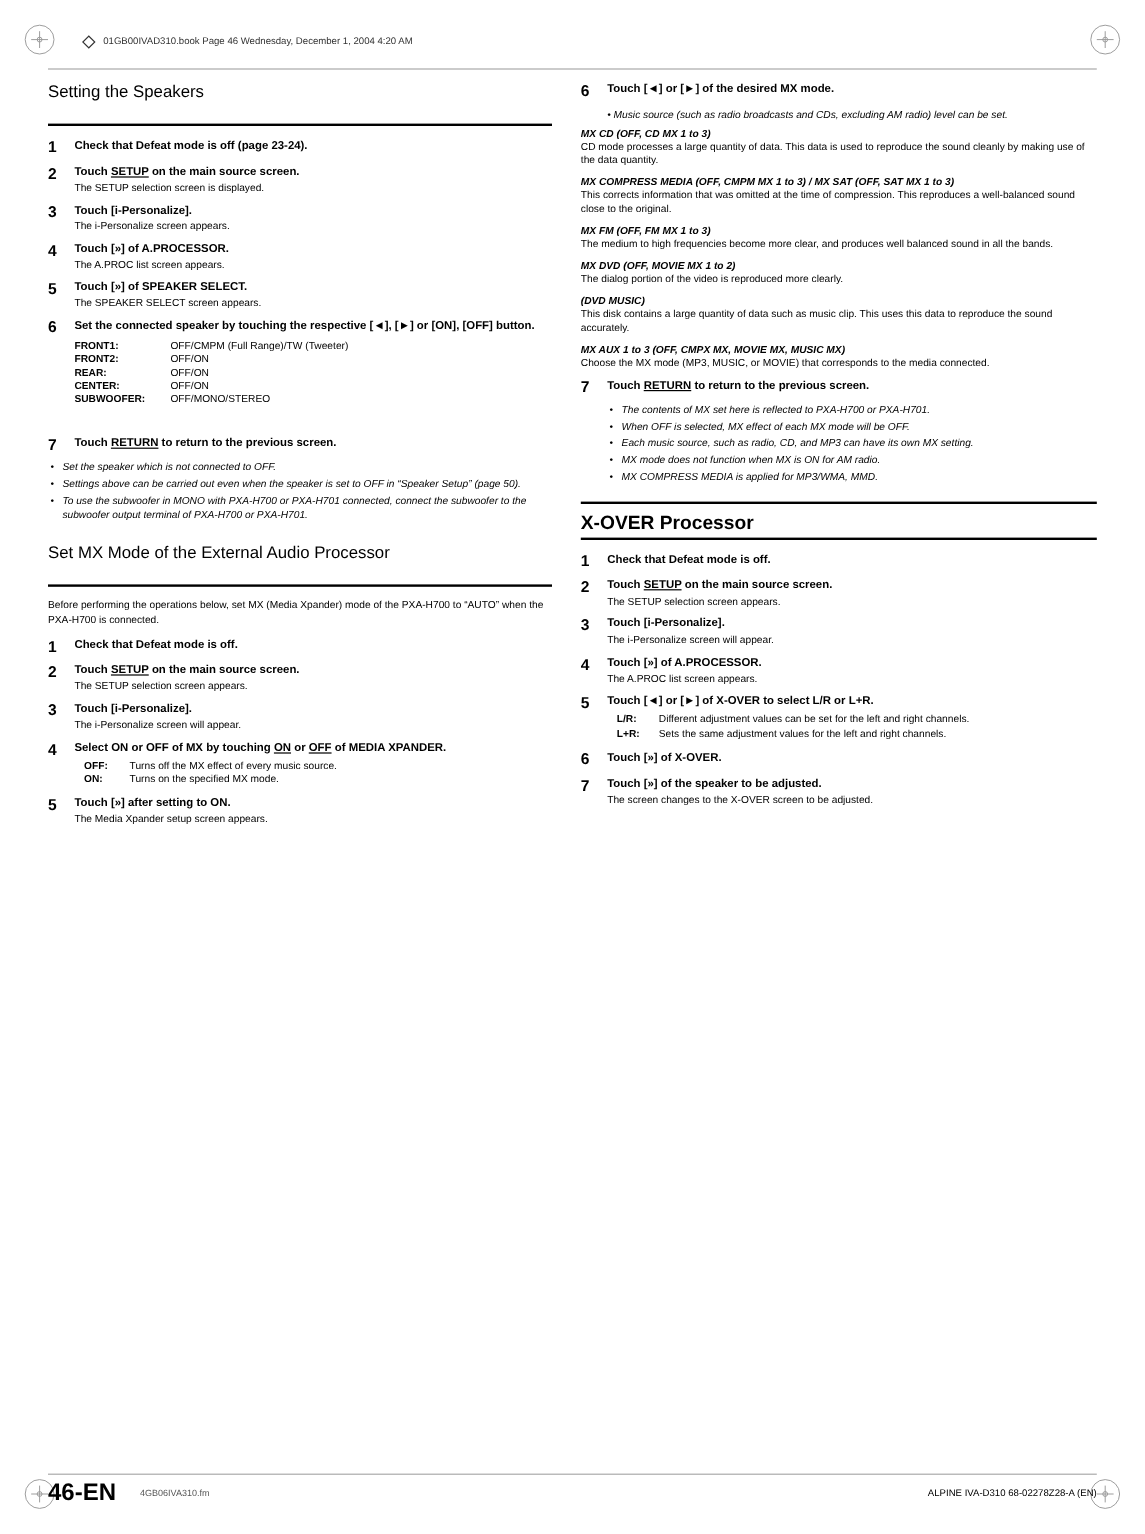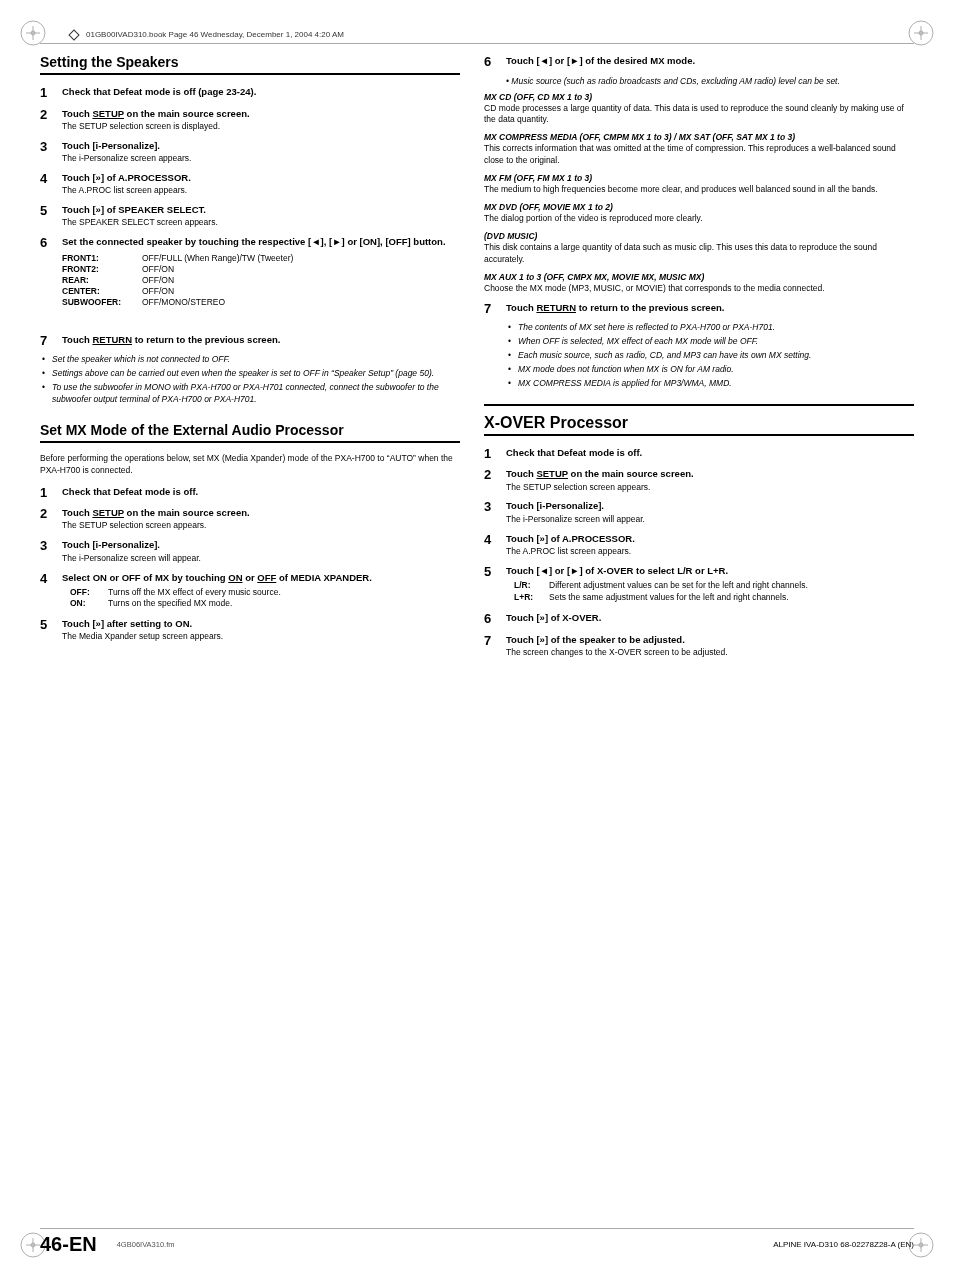--- a/index.html
+++ b/index.html
@@ -32,21 +32,21 @@
     .corner-mark.bottom-right { bottom: 18px; right: 18px; }
     .corner-mark svg { width: 30px; height: 30px; }
 
     
     .header-bar {
       display: flex;
       align-items: center;
       font-size: 8px;
       color: #333;
       margin-bottom: 10px;
-      padding-bottom: 4px;
+      padding-bottom: 18px;
       border-bottom: 1px solid #aaa;
       padding-left: 30px;
     }
     .header-bar .diamond {
       display: inline-block;
       width: 8px; height: 8px;
       border: 1px solid #333;
       transform: rotate(45deg);
       margin-right: 8px;
     }
@@ -64,23 +64,23 @@
       flex: 0 0 420px;
       width: 420px;
     }
     .col-right {
       flex: 1;
     }
 
     
     .section-title {
       font-size: 14px;
-      font-weight: bold;
+      font-weight: normal;
       border-bottom: 2px solid #000;
-      padding-bottom: 3px;
+      padding-bottom: 19px;
       margin-bottom: 10px;
     }
 
     
     .step {
       display: flex;
       margin-bottom: 6px;
       align-items: flex-start;
     }
     .step-num {
@@ -300,21 +300,21 @@
           </div>
         </div>
 
         <div class="step">
           <div class="step-num">6</div>
           <div class="step-content">
             <div class="step-main"><b>Set the connected speaker by touching the respective [◄], [►] or [ON], [OFF] button.</b></div>
             <div class="speaker-table">
               <div class="speaker-row">
                 <span class="speaker-label">FRONT1:</span>
-                <span class="speaker-value">OFF/FULL (When Range)/TW (Tweeter)</span>
+                <span class="speaker-value">OFF/CMPM (Full Range)/TW (Tweeter)</span>
               </div>
               <div class="speaker-row">
                 <span class="speaker-label">FRONT2:</span>
                 <span class="speaker-value">OFF/ON</span>
               </div>
               <div class="speaker-row">
                 <span class="speaker-label">REAR:</span>
                 <span class="speaker-value">OFF/ON</span>
               </div>
               <div class="speaker-row">

